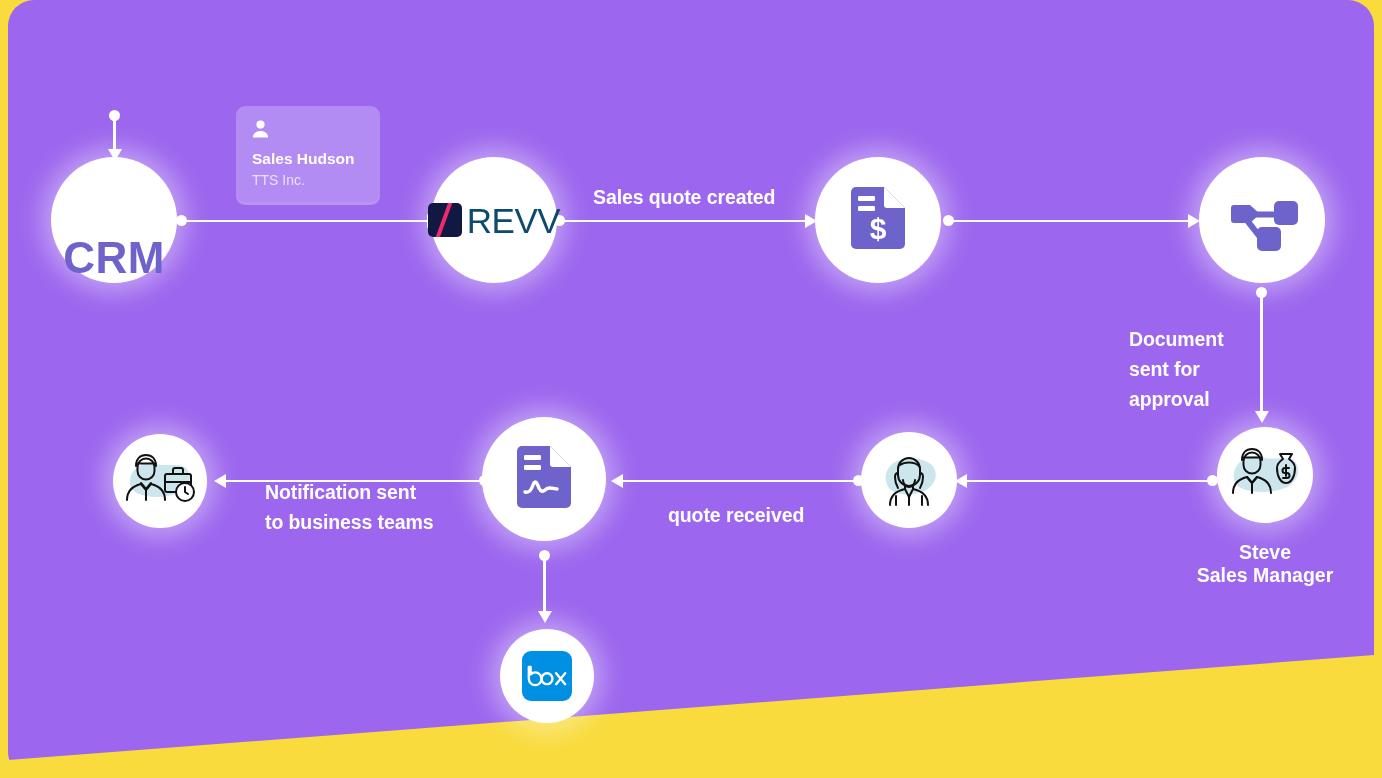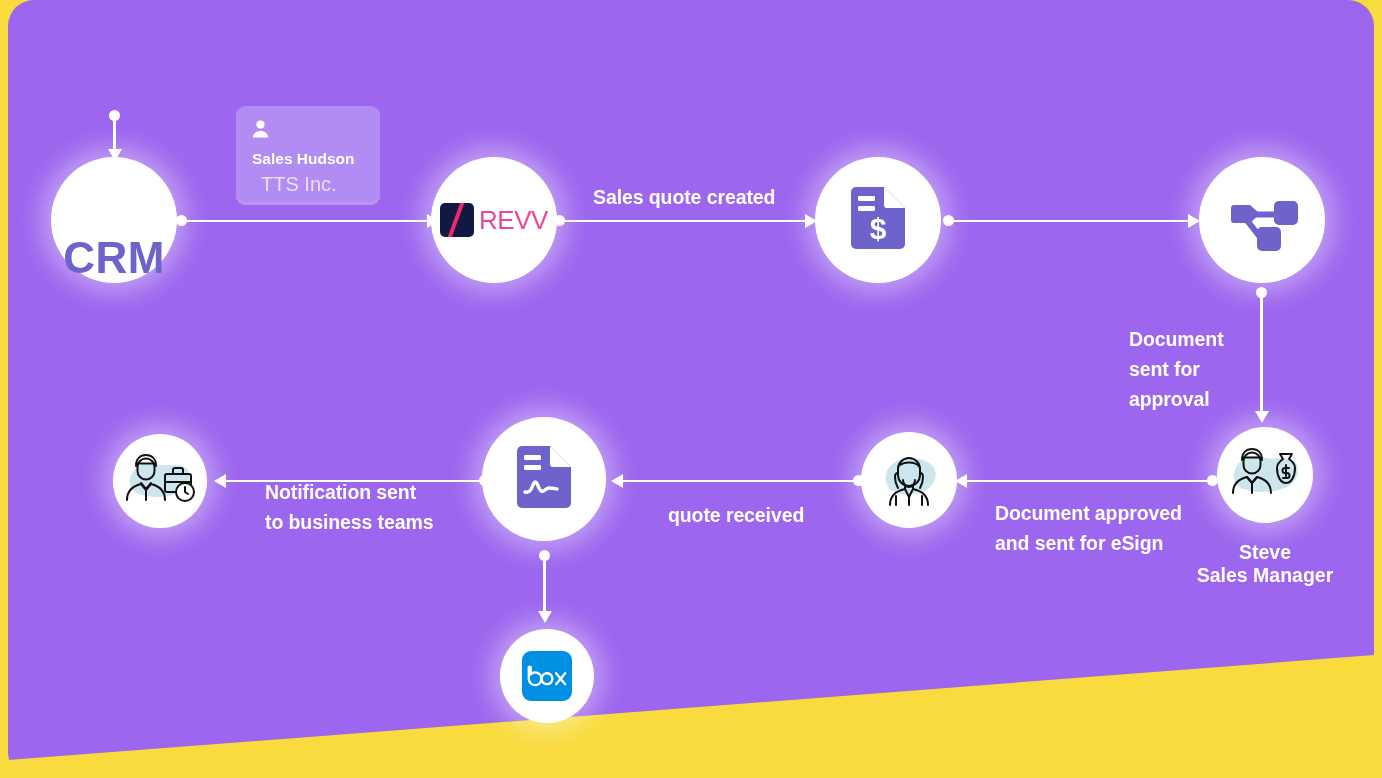--- a/index.html
+++ b/index.html
@@ -129,22 +129,22 @@
     content: "";
     position: absolute;
     left: 14px;
     top: -4px;
     width: 4px;
     height: 42px;
     background: #EC2A6E;
     transform: rotate(20deg);
   }
   .revv-word {
-    color: #ec4899;
-    font-size: 26px;
+    color: #0c4a6e;
+    font-size: 35px;
     font-weight: 500;
     letter-spacing: -0.5px;
     line-height: 1;
   }
   
   .person-card {
     position: absolute;
     background: #B28CF2;
     border-radius: 9px;
     box-sizing: border-box;
@@ -158,23 +158,22 @@
   }
   .person-card .pc-name {
     color: #ffffff;
     font-size: 15.5px;
     font-weight: bold;
     line-height: 1.2;
     margin-bottom: 3px;
   }
   .person-card .pc-org {
     color: #EADFFB;
-    font-size: 20px;
+    font-size: 14px;
     line-height: 1.2;
-    margin-left: 9px;
   }
   
   .box-logo {
     width: 50px;
     height: 50px;
     background: #0090E3;
     border-radius: 9px;
     display: flex;
     align-items: center;
     justify-content: center;
@@ -357,22 +356,20 @@
   </div>
 
 
   <div class="edge-label" style="left:593px; top:183px;">Sales quote created</div>
 
 
   <div class="edge-label" style="left:1129px; top:325px;">Document
 sent for
 approval</div>
 
-  <div class="edge-label" style="left:995px; top:499px;">Document approved
-and sent for eSign</div>
 
   <div class="edge-label" style="left:668px; top:501px;">quote received</div>
 
   <div class="edge-label" style="left:265px; top:478px;">Notification sent
 to business teams</div>
 
 
 </div>
 
 </body></html>

